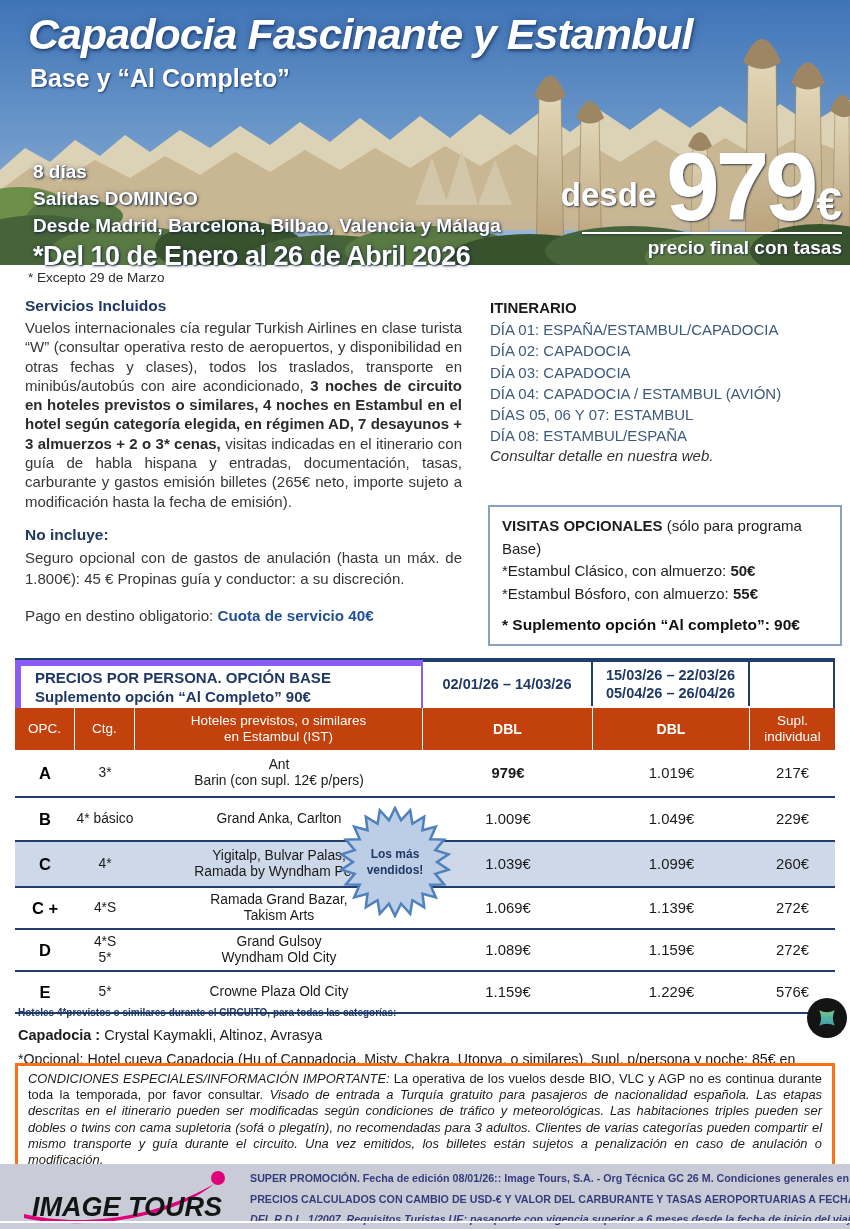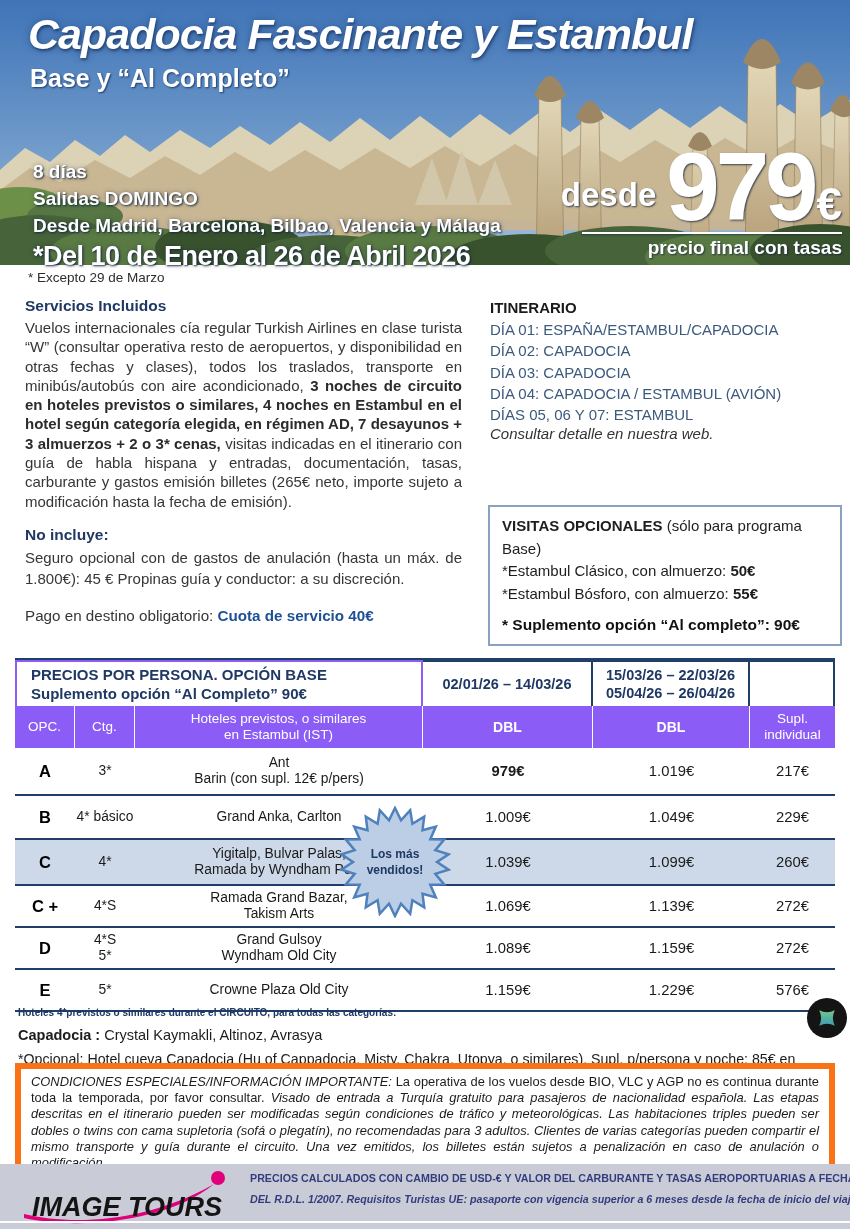--- a/index.html
+++ b/index.html
@@ -47,27 +47,27 @@
     padding:8px 12px 10px 12px;background:#fff;}
   .vis-line{font-size:15px;line-height:22.5px;color:#1e1e1e;}
   .vis-line b{font-weight:700;}
   .vis-sup{font-size:15.5px;font-weight:700;color:#111;margin-top:11px;}
 
   
   .ptable{left:15px;top:658px;width:820px;}
   .pt-row{display:grid;}
   .pt-r1{grid-template-columns:408px 170px 157px 85px;border-top:2px solid #1f3f68;}
   .pt-r1>div{border-bottom:0;}
-  .pt-title{border:2px solid #8b5cf6;border-right-width:2px;padding:2px 0 2px 14px;
+  .pt-title{border:6px solid #8b5cf6;border-right-width:2px;padding:2px 0 2px 14px;
     display:flex;flex-direction:column;justify-content:center;}
   .pt-title div{font-size:15px;font-weight:700;color:#1f3864;line-height:19px;}
   .pt-season{border-top:2px solid #1f3f68;border-right:2px solid #1f3f68;display:flex;flex-direction:column;
     justify-content:center;align-items:center;font-size:14.5px;font-weight:700;color:#1f3864;line-height:18px;height:44px;}
   .pt-empty{border-top:2px solid #1f3f68;border-right:2px solid #1f3f68;}
-  .pt-r2{grid-template-columns:60px 60px 288px 170px 157px 85px;background:#8b5cf6;column-gap:0;}
+  .pt-r2{grid-template-columns:60px 60px 288px 170px 157px 85px;background:#c2410c;column-gap:0;}
   .pt-r2>div{display:flex;flex-direction:column;justify-content:center;align-items:center;
     color:#fff;font-size:13.5px;height:42px;line-height:16px;border-right:1.5px solid #fff;}
   .pt-r2>div:first-child{border-left:none;}
   .pt-r2>div:last-child{border-right:none;}
   .pt-r2 .dblh{font-weight:700;font-size:14px;}
   .pt-dr{grid-template-columns:60px 60px 288px 170px 157px 85px;border-bottom:2.5px solid #1f3f68;background:#fff;}
   .pt-dr>div{display:flex;flex-direction:column;justify-content:center;align-items:center;
     font-size:14px;color:#1a1a1a;line-height:16.5px;}
   .pt-dr .opc{font-weight:700;font-size:16.5px;color:#000;}
   .pt-dr .ctg,.pt-dr .hot{font-size:13.8px;}
@@ -80,21 +80,21 @@
 
   
   .hnotes{left:18px;top:1003px;width:800px;}
   .hn1{font-size:10px;font-weight:700;color:#1f3864;line-height:20px;}
   .hn2{font-size:14.5px;color:#1c1c1c;line-height:21px;margin-top:2px;}
   .hn2 b{font-weight:700;}
   .hn3{font-size:14.2px;color:#1c1c1c;line-height:20px;margin-top:3px;}
   .float-badge{left:806px;top:997px;width:42px;height:42px;cursor:pointer;z-index:6;}
 
   
-  .cond{left:15px;top:1063px;width:820px;box-sizing:border-box;border:6px solid #f97316;
+  .cond{left:15px;top:1063px;width:820px;box-sizing:border-box;border:3px solid #f97316;
     padding:5px 10px 6px 10px;background:#fff;}
   .cond-p{font-size:12.9px;line-height:16.2px;color:#1c1c1c;text-align:justify;}
   .cond-p .it{font-style:italic;}
   .cond-b{font-size:12.9px;line-height:17px;font-weight:700;color:#111;}
 
   
   .footer{left:0;top:1164px;width:850px;height:65px;background:#c9ccd6;}
   .footer::after{content:"";position:absolute;left:0;right:0;bottom:6px;height:2px;background:#fdfdfd;}
   .logo{left:18px;top:6px;width:220px;height:54px;position:absolute;}
   .logo-swoosh{position:absolute;left:0;top:0;}
@@ -185,20 +185,21 @@
   <div class="pago"><span>Pago en destino obligatorio: </span><b>Cuota de servicio 40€</b></div>
 </div>
 
 <div class="abs rightcol">
   <div class="itin-h">ITINERARIO</div>
   <div class="itin-d">DÍA 01: ESPAÑA/ESTAMBUL/CAPADOCIA</div>
   <div class="itin-d">DÍA 02: CAPADOCIA</div>
   <div class="itin-d">DÍA 03: CAPADOCIA</div>
   <div class="itin-d">DÍA 04: CAPADOCIA / ESTAMBUL (AVIÓN)</div>
   <div class="itin-d">DÍAS 05, 06 Y 07: ESTAMBUL</div>
+  <div class="itin-d">DÍA 08: ESTAMBUL/ESPAÑA</div>
   <div class="itin-note">Consultar detalle en nuestra web.</div>
 </div>
 
 <div class="abs visitas">
   <div class="vis-line"><b>VISITAS OPCIONALES</b><span> (sólo para programa Base)</span></div>
   <div class="vis-line"><span>*Estambul Clásico, con almuerzo: </span><b>50€</b></div>
   <div class="vis-line"><span>*Estambul Bósforo, con almuerzo: </span><b>55€</b></div>
   <div class="vis-sup">* Suplemento opción “Al completo”: 90€</div>
 </div>
 
@@ -330,16 +331,17 @@
 
 <div class="abs footer">
   <div class="logo">
     <svg class="logo-swoosh" width="220" height="54" viewBox="0 0 220 54">
       <path d="M6,44 C55,56 130,52 196,14 C150,52 60,60 6,48 Z" fill="#e0007a"></path>
       <circle cx="200" cy="8" r="7" fill="#e0007a"></circle>
     </svg>
     <div class="logo-text">IMAGE TOURS</div>
   </div>
   <div class="legal">
+    <div class="ln"><span>SUPER PROMOCIÓN. Fecha de edición 08/01/26::  Image Tours, S.A.  -  Org Técnica GC 26 M. </span><span class="b">Condiciones generales en </span></div>
     <div class="ln"><span>PRECIOS CALCULADOS CON CAMBIO DE USD-€ Y VALOR DEL CARBURANTE Y TASAS AEROPORTUARIAS A FECHA DE EDICIÓN, SUJETOS A REVISIÓN SEGUN ART. </span></div>
     <div class="ln it">DEL R.D.L. 1/2007. Requisitos Turistas UE: pasaporte con vigencia superior a 6 meses desde la fecha de inicio del viaje. Turistas no UE: consultar con su embajada.</div>
   </div>
 </div>
 
 </body></html>

